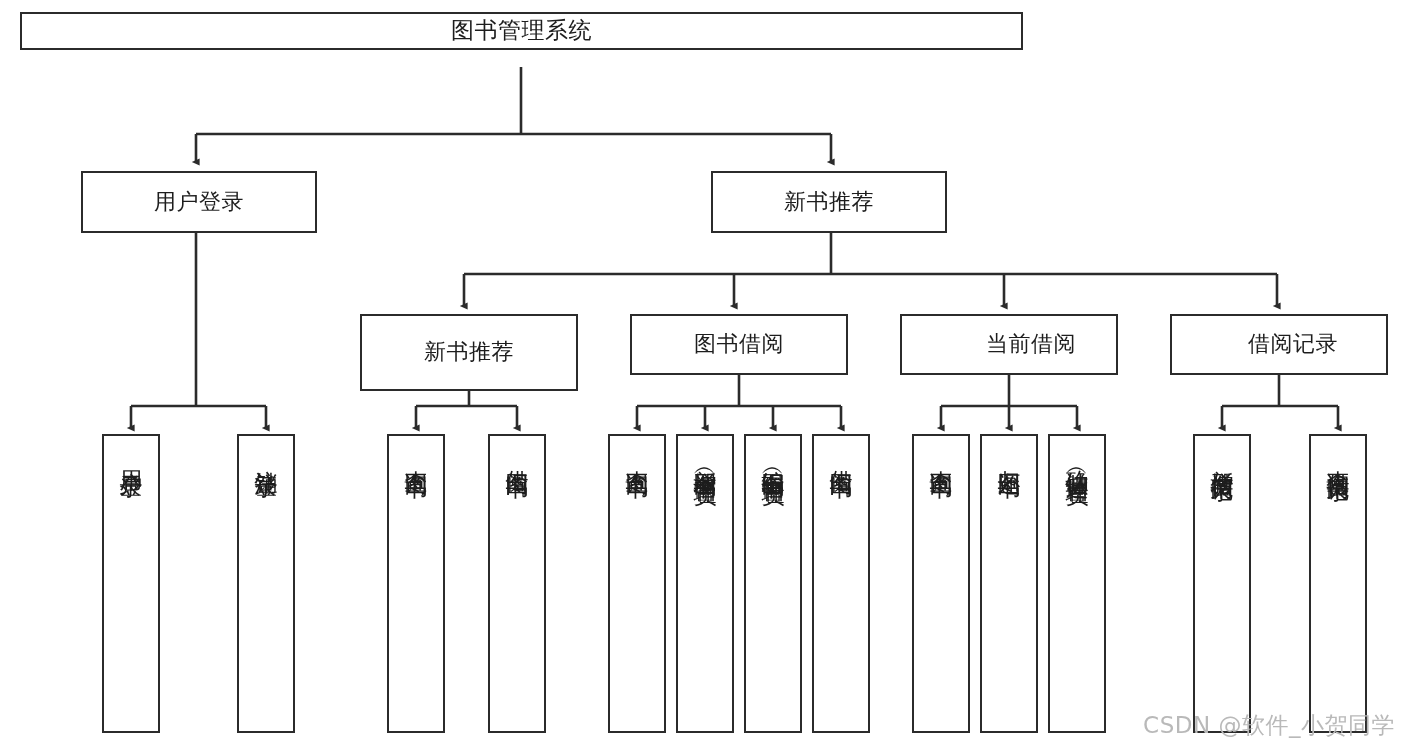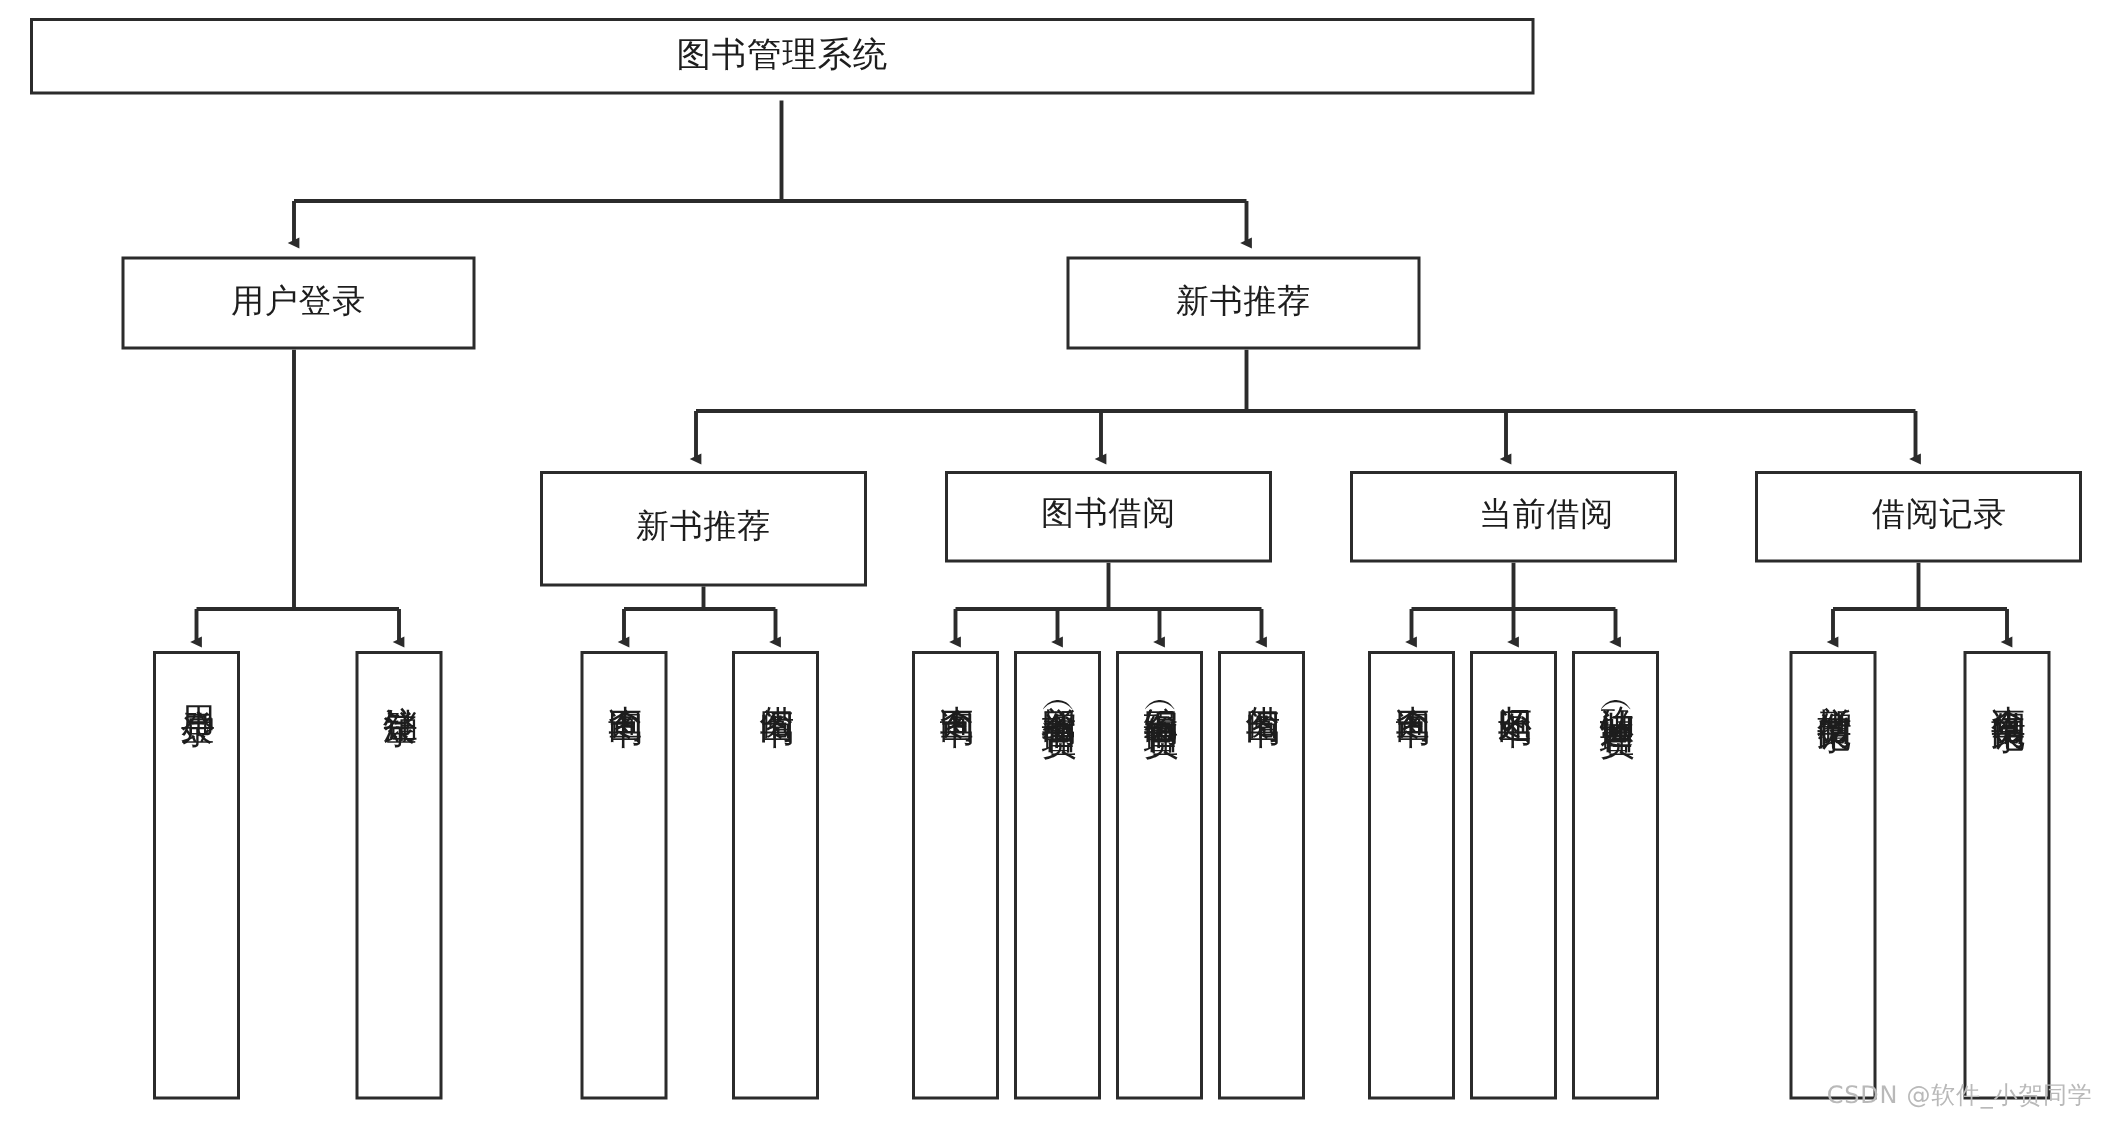--- a/index.html
+++ b/index.html
@@ -58,21 +58,21 @@
     line-height: 1.0;
     letter-spacing: 2px;
     white-space: nowrap;
   }
   .node.root .label { font-size: 23px; }
 
   #watermark {
     position: absolute;
     right: 10px;
     bottom: 6px;
-    font-size: 16px;
+    font-size: 23px;
     color: #b9b9b9;
     letter-spacing: 0.5px;
     z-index: 5;
     white-space: nowrap;
     font-family: "DejaVu Sans", "Liberation Sans", sans-serif;
   }
 </style>
 </head>
 <body>
 
@@ -121,37 +121,37 @@
       <path d="M1009,406 L1009,428" marker-end="url(#arrow)"></path>
       <path d="M1077,406 L1077,428" marker-end="url(#arrow)"></path>
 
       <path d="M1279,375 L1279,406"></path>
       <path d="M1222,406 L1338,406"></path>
       <path d="M1222,406 L1222,428" marker-end="url(#arrow)"></path>
       <path d="M1338,406 L1338,428" marker-end="url(#arrow)"></path>
     </g>
   </svg>
 
-  <div class="node horiz root" style="left:20px; top:12px; width:1003px; height:51px;">
+  <div class="node horiz root" style="left:20px; top:12px; width:1003px; height:38px;">
     <span class="label">图书管理系统</span>
   </div>
 
   <div class="node horiz" style="left:81px; top:171px; width:236px; height:62px;">
     <span class="label">用户登录</span>
   </div>
 
   <div class="node horiz" style="left:711px; top:171px; width:236px; height:62px;">
     <span class="label">新书推荐</span>
   </div>
 
   <div class="node horiz" style="left:360px; top:314px; width:218px; height:77px;">
     <span class="label">新书推荐</span>
   </div>
 
-  <div class="node horiz" style="left:630px; top:314px; width:218px; height:61px;font-family:Liberation Mono, monospace;">
+  <div class="node horiz" style="left:630px; top:314px; width:218px; height:61px;">
     <span class="label">图书借阅</span>
   </div>
 
   <div class="node horiz" style="left:900px; top:314px; width:218px; height:61px;padding-left:44px;">
     <span class="label">当前借阅</span>
   </div>
 
   <div class="node horiz" style="left:1170px; top:314px; width:218px; height:61px;padding-left:28px;">
     <span class="label">借阅记录</span>
   </div>

